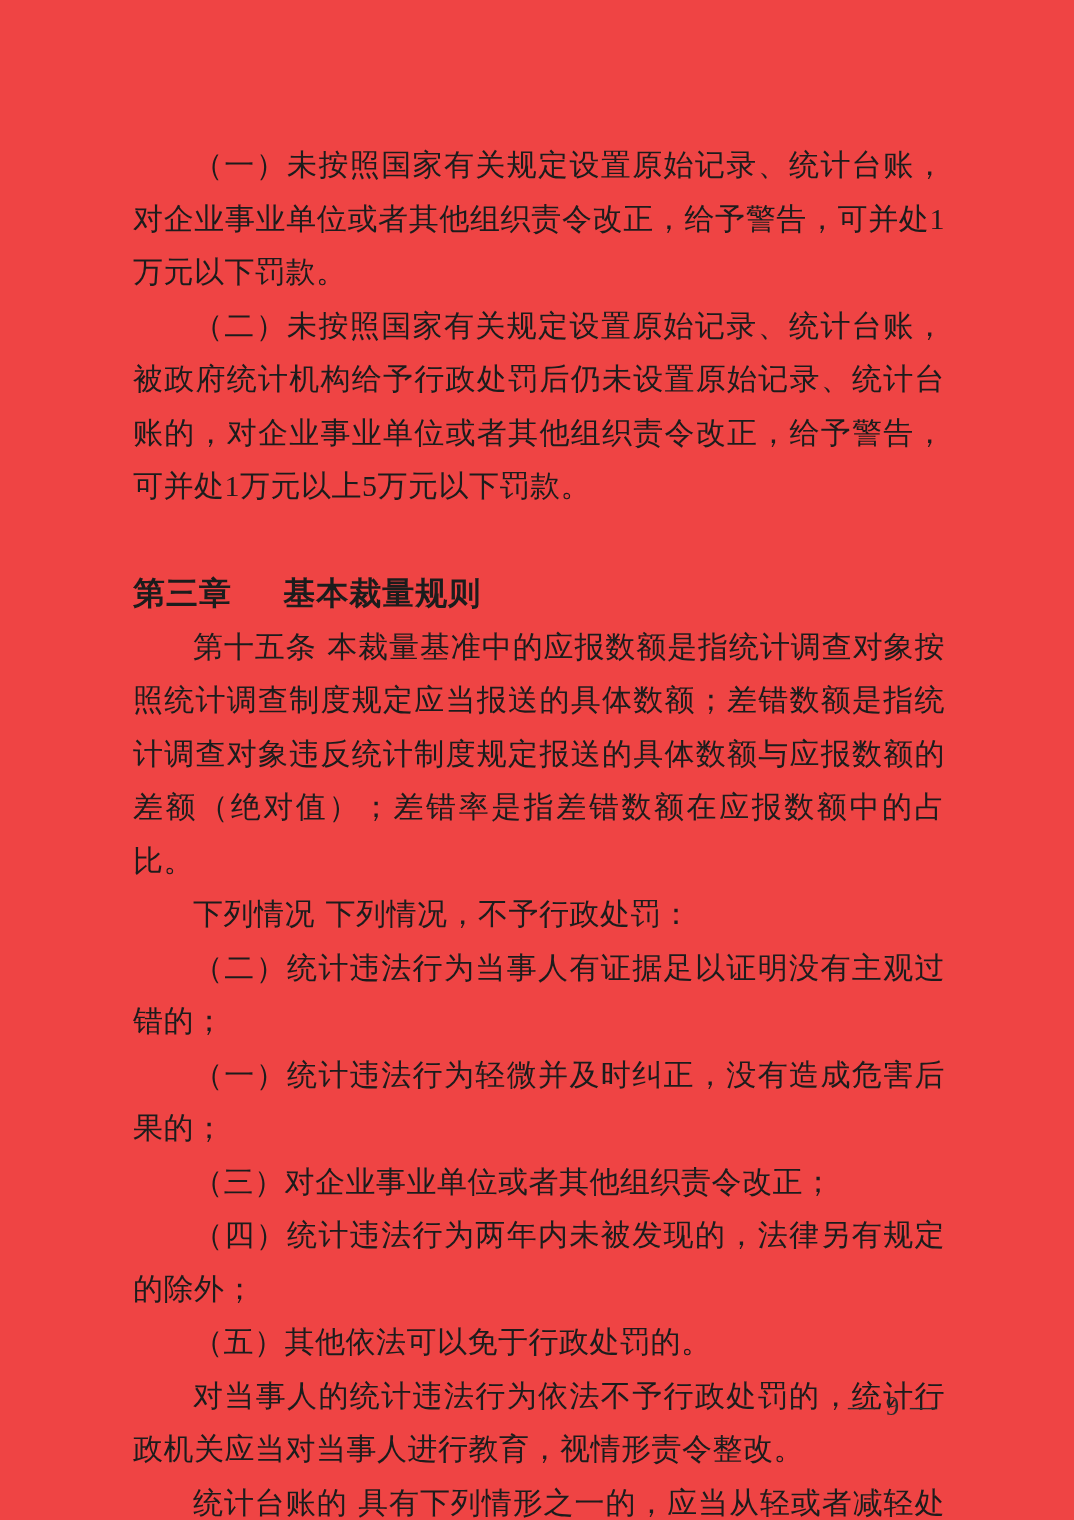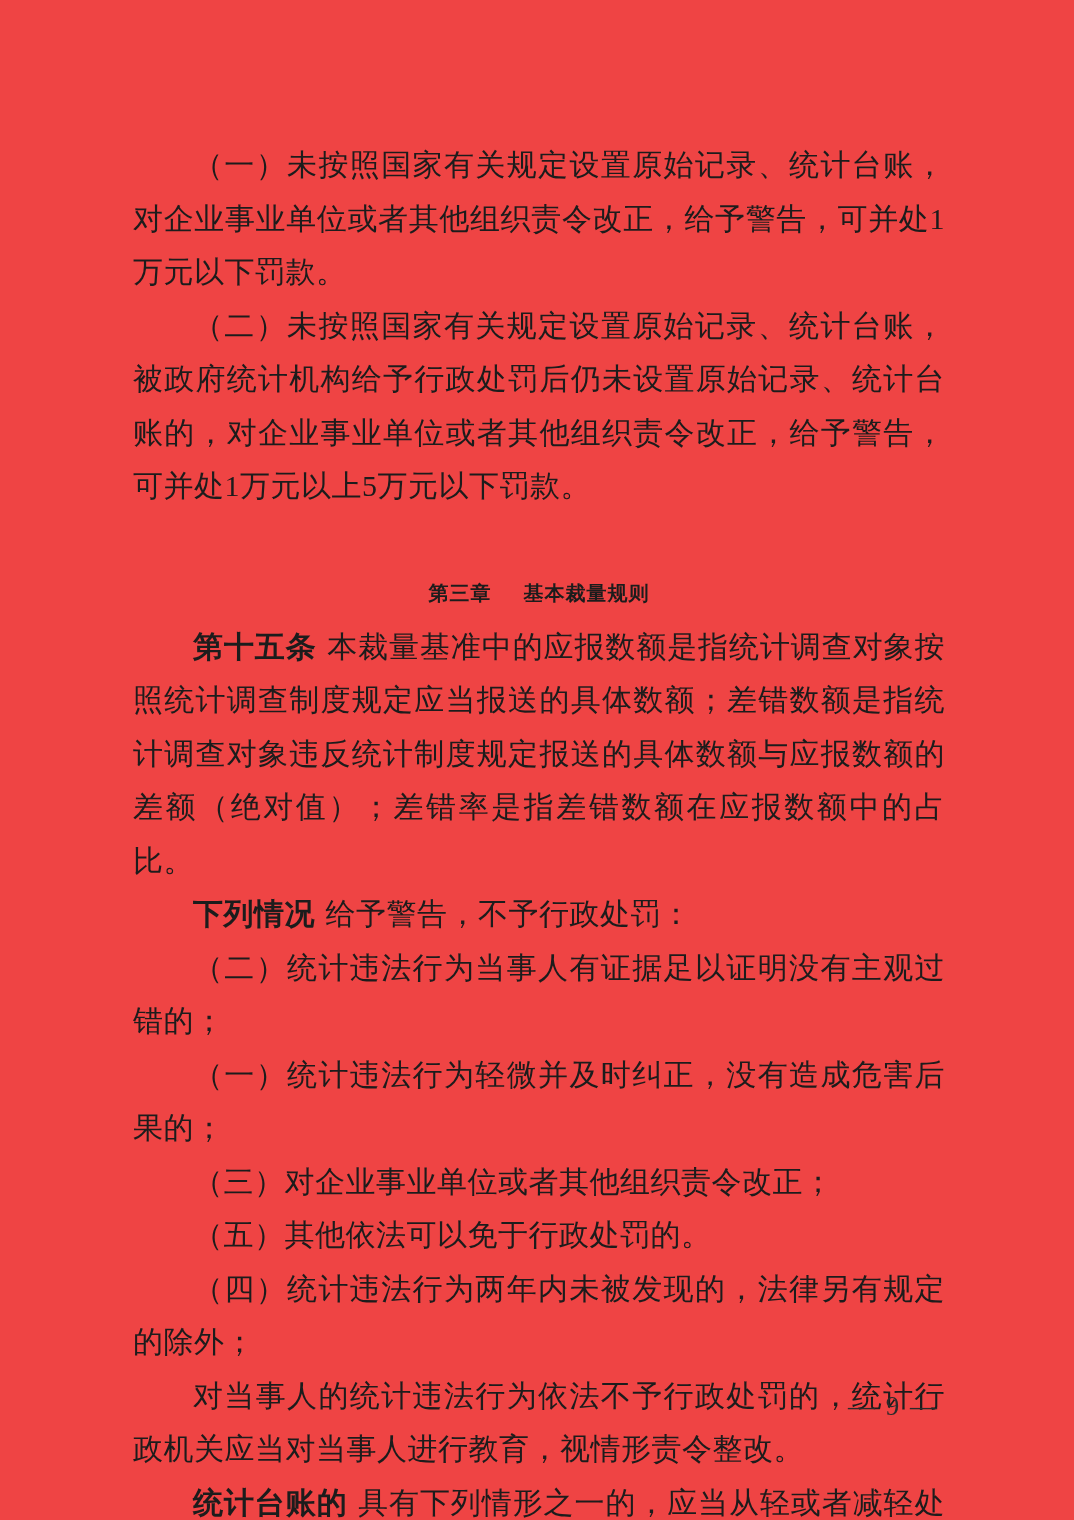--- a/index.html
+++ b/index.html
@@ -26,35 +26,34 @@
     margin: 0;
     font-size: 30px;
     line-height: 53.5px;
     text-indent: 2em;
     text-align: justify;
     text-justify: inter-character;
     letter-spacing: 0.5px;
   }
   .chapter-heading {
     margin: 53px 0 0 0;
-    font-size: 20px;
+    font-size: 32px;
     line-height: 54px;
-    text-align: center;
     font-family: "Liberation Sans", sans-serif;
     font-weight: bold;
     text-indent: 0;
     letter-spacing: 1px;
   }
   .heading-gap {
     display: inline-block;
     width: 1.6em;
   }
   .article-lead {
     font-family: "Liberation Sans", sans-serif;
-    font-weight: bold;
+    font-weight: normal;
     margin-right: 0.35em;
   }
   .page-number {
     position: absolute;
     right: 135px;
     top: 1390px;
     font-size: 27px;
     line-height: 32px;
     font-family: "Liberation Serif", serif;
     letter-spacing: 2px;
@@ -68,31 +67,31 @@
   <div class="content">
 
     <p class="body-text">（一）未按照国家有关规定设置原始记录、统计台账，对企业事业单位或者其他组织责令改正，给予警告，可并处1万元以下罚款。</p>
 
     <p class="body-text">（二）未按照国家有关规定设置原始记录、统计台账，被政府统计机构给予行政处罚后仍未设置原始记录、统计台账的，对企业事业单位或者其他组织责令改正，给予警告，可并处1万元以上5万元以下罚款。</p>
 
     <h2 class="chapter-heading"><span>第三章</span><span class="heading-gap"></span><span>基本裁量规则</span></h2>
 
     <p class="body-text"><span class="article-lead">第十五条</span><span>本裁量基准中的应报数额是指统计调查对象按照统计调查制度规定应当报送的具体数额；差错数额是指统计调查对象违反统计制度规定报送的具体数额与应报数额的差额（绝对值）；差错率是指差错数额在应报数额中的占比。</span></p>
 
-    <p class="body-text"><span class="article-lead">下列情况</span><span>给予警告，不予行政处罚：</span></p>
+    <p class="body-text"><span class="article-lead">下列情况</span><span>下列情况，不予行政处罚：</span></p>
 
     <p class="body-text">（二）统计违法行为当事人有证据足以证明没有主观过错的；</p>
 
     <p class="body-text">（一）统计违法行为轻微并及时纠正，没有造成危害后果的；</p>
 
     <p class="body-text">（三）对企业事业单位或者其他组织责令改正；</p>
 
+    <p class="body-text">（四）统计违法行为两年内未被发现的，法律另有规定的除外；</p>
+
     <p class="body-text">（五）其他依法可以免于行政处罚的。</p>
-
-    <p class="body-text">（四）统计违法行为两年内未被发现的，法律另有规定的除外；</p>
 
     <p class="body-text">对当事人的统计违法行为依法不予行政处罚的，统计行政机关应当对当事人进行教育，视情形责令整改。</p>
 
     <p class="body-text"><span class="article-lead">统计台账的</span><span>具有下列情形之一的，应当从轻或者减轻处罚：</span></p>
 
   </div>
 
   <div class="page-number">— 9 —</div>
 </div>
 

